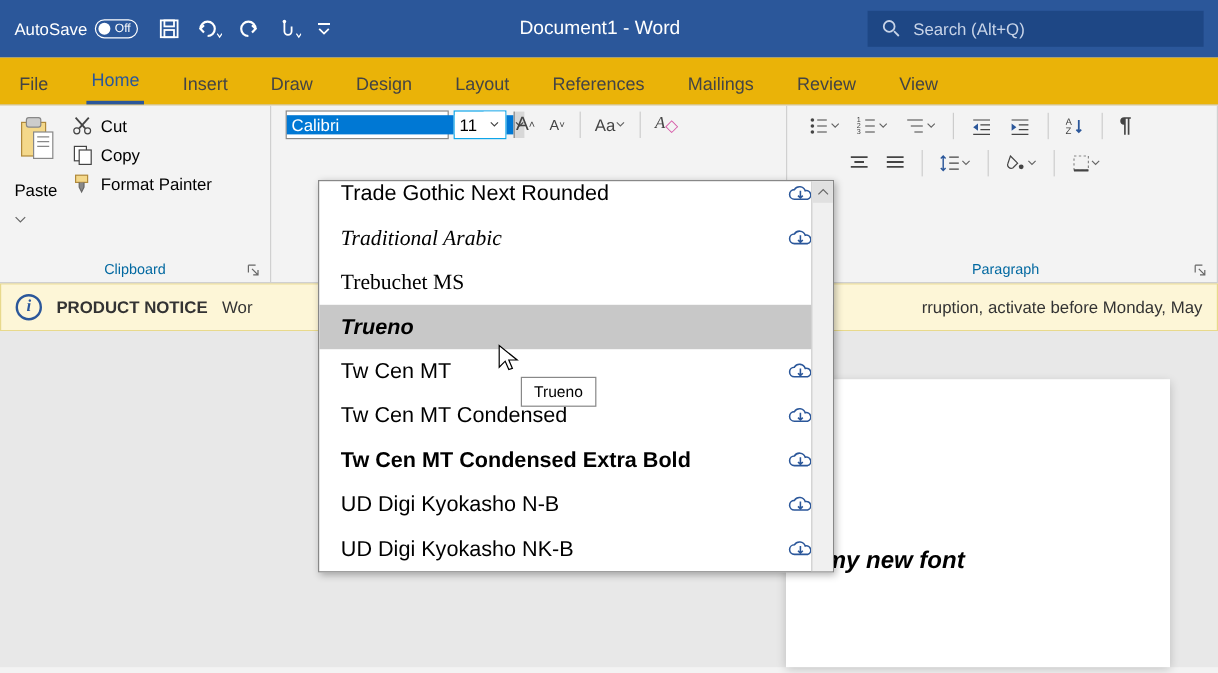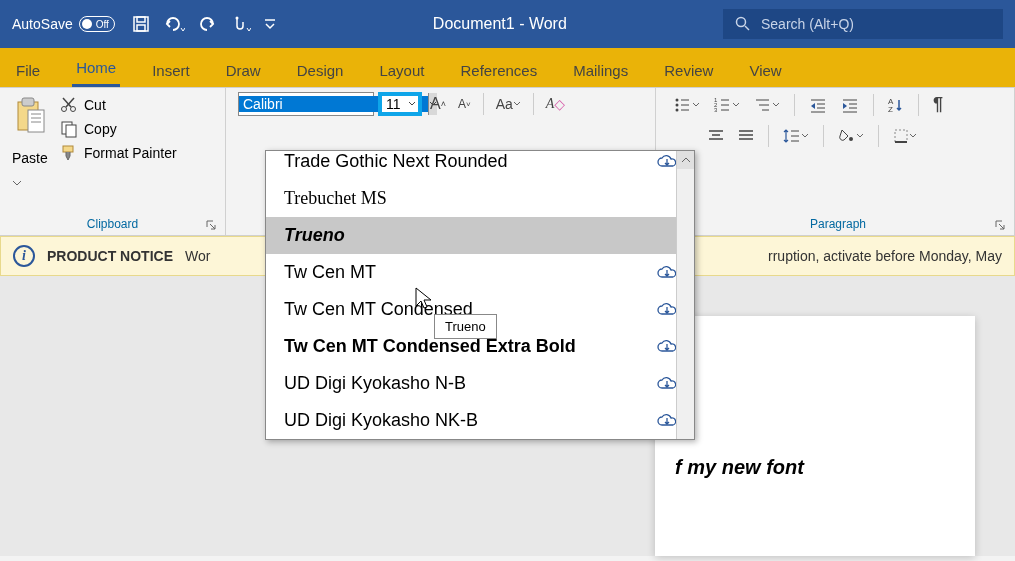--- a/index.html
+++ b/index.html
@@ -28,21 +28,21 @@
 .clipboard-content { display: flex; gap: 8px; }
 .paste-btn { display: flex; flex-direction: column; align-items: flex-start; gap: 14px; cursor: pointer; padding: 4px; }
 .clip-actions { display: flex; flex-direction: column; gap: 6px; padding-top: 4px; }
 .clip-action { display: flex; align-items: center; gap: 6px; font-size: 14px; cursor: pointer; }
 
 .font-group { width: 430px; padding-left: 12px; }
 .font-row { display: flex; align-items: center; gap: 4px; }
 .font-name-box { width: 136px; height: 24px; border: 1px solid #888; background: white; display: flex; align-items: center; }
 .font-name-input { flex: 1; padding: 0 4px; font-size: 14px; background: #0078d4; color: white; border: none; outline: none; }
 .font-dd { width: 18px; background: #d8d8d8; border-left: 1px solid #888; display: flex; align-items: center; justify-content: center; cursor: pointer; height: 100%; }
-.font-size-box { width: 44px; height: 24px; border: 4px solid #0ea5e9; background: white; display: flex; align-items: center; }
+.font-size-box { width: 44px; height: 24px; border: 1px solid #0ea5e9; background: white; display: flex; align-items: center; }
 .font-size-input { width: 24px; padding: 0 4px; font-size: 14px; border: none; outline: none; }
 .ribbon-icon-btn { padding: 2px 4px; cursor: pointer; font-size: 14px; color: #444; display: flex; align-items: center; }
 
 .para-group { flex: 1; padding-left: 14px; }
 .para-row { display: flex; gap: 6px; align-items: center; }
 .para-row2 { display: flex; gap: 6px; align-items: center; margin-top: 8px; }
 
 .notice-bar { height: 40px; background: #fdf6d7; border: 1px solid #e8d98c; display: flex; align-items: center; padding: 0 12px; gap: 12px; font-size: 14px; color: #333; }
 .notice-icon { width: 22px; height: 22px; border: 2px solid #2b579a; border-radius: 50%; display: flex; align-items: center; justify-content: center; color: #2b579a; font-weight: bold; font-style: italic; font-family: serif; }
 .notice-label { font-weight: bold; }
@@ -362,20 +362,29 @@
       <div class="font-item partial">
         <span>Trade Gothic Next Rounded</span>
         <span class="cloud-icon">
           <svg width="22" height="16" viewBox="0 0 22 16">
             <path d="M6 12 a4 4 0 0 1 0-8 a5 5 0 0 1 9 1 a3.5 3.5 0 0 1 2 7 z" fill="none" stroke="#2b579a" stroke-width="1.3"></path>
             <path d="M11 5 v6 M9 9 l2 2 l2 -2" fill="none" stroke="#2b579a" stroke-width="1.3"></path>
           </svg>
         </span>
       </div>
       <div class="font-item">
+        <span style="font-family: 'Times New Roman', serif; font-style: italic;">Traditional Arabic</span>
+        <span class="cloud-icon">
+          <svg width="22" height="16" viewBox="0 0 22 16">
+            <path d="M6 12 a4 4 0 0 1 0-8 a5 5 0 0 1 9 1 a3.5 3.5 0 0 1 2 7 z" fill="none" stroke="#2b579a" stroke-width="1.3"></path>
+            <path d="M11 5 v6 M9 9 l2 2 l2 -2" fill="none" stroke="#2b579a" stroke-width="1.3"></path>
+          </svg>
+        </span>
+      </div>
+      <div class="font-item">
         <span style="font-family: 'Trebuchet MS';">Trebuchet MS</span>
       </div>
       <div class="font-item hover">
         <span style="font-weight: 900; font-style: italic;">Trueno</span>
       </div>
       <div class="font-item">
         <span style="font-family: 'Tw Cen MT', sans-serif;">Tw Cen MT</span>
         <span class="cloud-icon">
           <svg width="22" height="16" viewBox="0 0 22 16">
             <path d="M6 12 a4 4 0 0 1 0-8 a5 5 0 0 1 9 1 a3.5 3.5 0 0 1 2 7 z" fill="none" stroke="#2b579a" stroke-width="1.3"></path>

